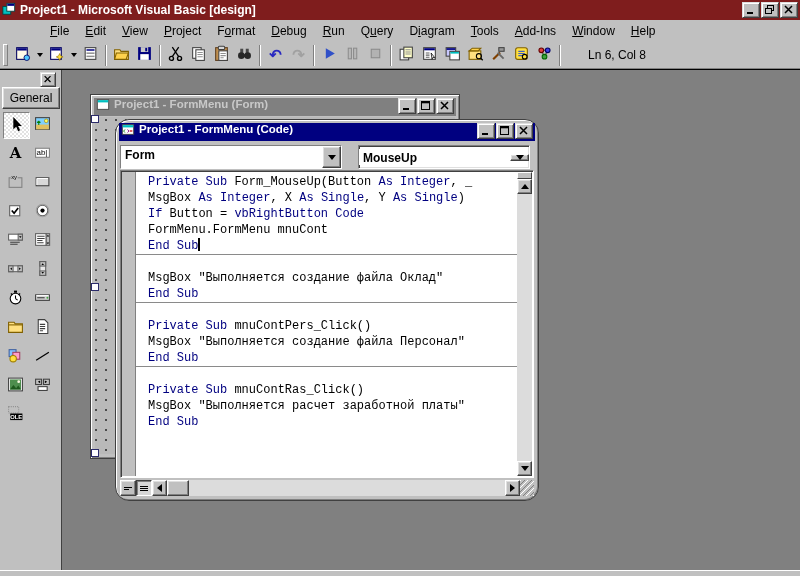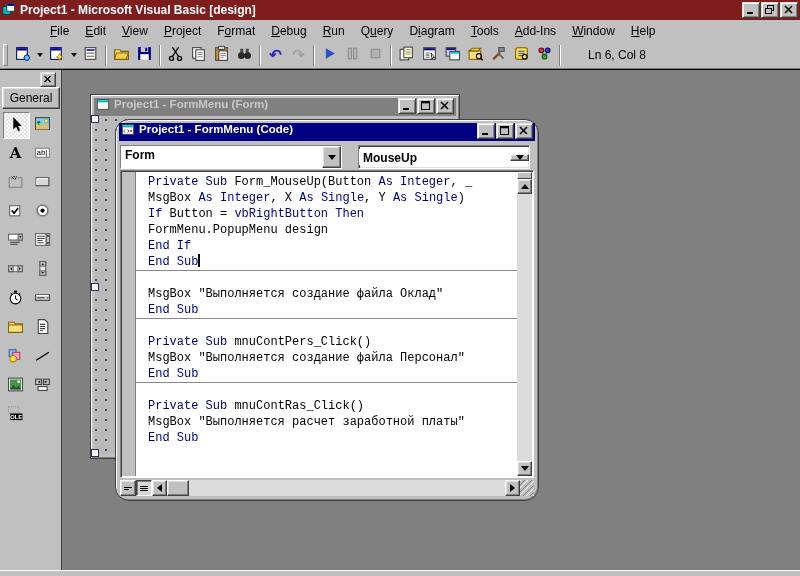--- a/index.html
+++ b/index.html
@@ -532,23 +532,22 @@
               <span class="tri-d2"></span>
             </span>
         </div>
       </div>
 
       <div class="code-body">
         <div class="marginbar"></div>
         <div class="codetext">
             <div class="line"><span class="k">Private Sub</span><span class="n"> Form_MouseUp(Button </span><span class="k">As</span><span class="n"> </span><span class="k">Integer</span><span class="n">, _</span></div>
             <div class="line"><span class="n">MsgBox </span><span class="k">As</span><span class="n"> </span><span class="k">Integer</span><span class="n">, X </span><span class="k">As</span><span class="n"> </span><span class="k">Single</span><span class="n">, Y </span><span class="k">As</span><span class="n"> </span><span class="k">Single</span><span class="n">)</span></div>
-            <div class="line"><span class="k">If</span><span class="n"> Button = </span><span class="k">vbRightButton</span><span class="n"> </span><span class="k">Then</span></div>
-            <div class="line"><span class="n">FormMenu.PopupMenu design</span></div>
-            <div class="line"><span class="k">End If</span></div>
+            <div class="line"><span class="k">If</span><span class="n"> Button = </span><span class="k">vbRightButton</span><span class="n"> </span><span class="k">Code</span></div>
+            <div class="line"><span class="n">FormMenu.FormMenu mnuCont</span></div>
             <div class="line"><span class="k">End Sub</span><span class="caret"></span></div>
             <div class="proc-sep"></div>
             <div class="spacer16"></div>
             <div class="line"><span class="n">MsgBox "Выполняется создание файла Оклад"</span></div>
             <div class="line"><span class="k">End Sub</span></div>
             <div class="proc-sep"></div>
             <div class="spacer16"></div>
             <div class="line"><span class="k">Private Sub</span><span class="n"> mnuContPers_Click()</span></div>
             <div class="line"><span class="n">MsgBox "Выполняется создание файла Персонал"</span></div>
             <div class="line"><span class="k">End Sub</span></div>

